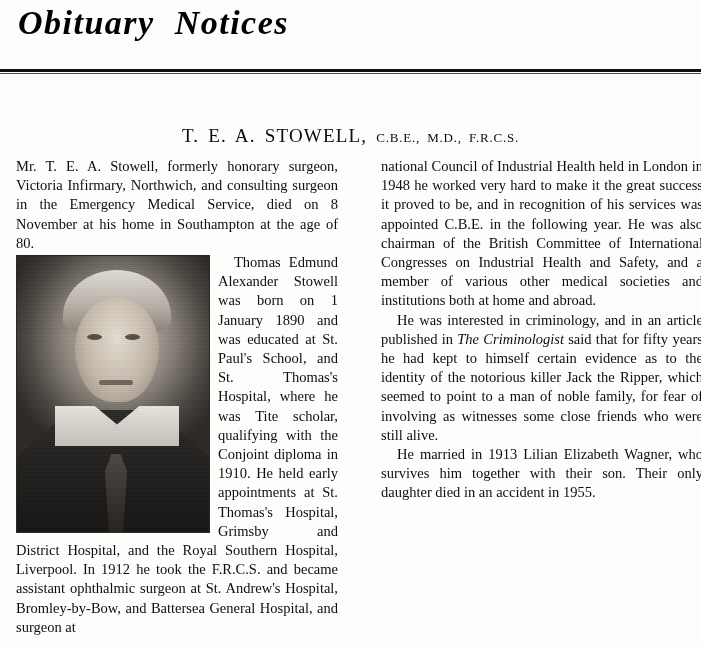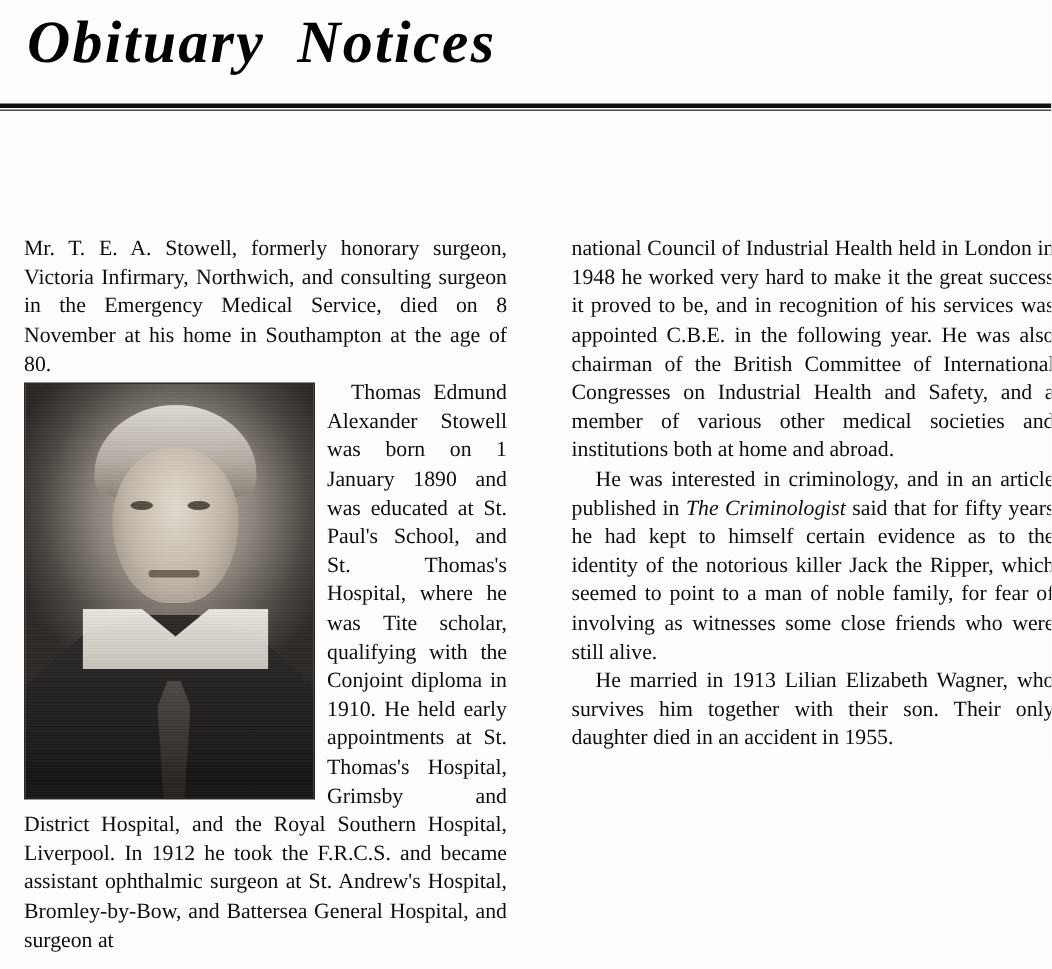--- a/index.html
+++ b/index.html
@@ -16,21 +16,21 @@
     color: #0d0d0d;
     overflow: hidden;
   }
   .section-heading {
     position: absolute;
     left: 18px;
     top: 4px;
     font-family: "Liberation Serif", serif;
     font-style: italic;
     font-weight: bold;
-    font-size: 40px;
+    font-size: 34px;
     letter-spacing: 1.5px;
     word-spacing: 10px;
     color: #000;
   }
   .rule {
     position: absolute;
     left: 0;
     top: 69px;
     width: 701px;
     height: 3px;
@@ -160,20 +160,24 @@
 </head>
 <body>
 
 <div class="page">
 
   <div class="section-heading">Obituary Notices</div>
 
   <div class="rule"></div>
   <div class="rule thin"></div>
 
+  <div class="article-title">
+    <span>T. E. A. STOWELL,</span>
+    <span class="degrees">C.B.E., M.D., F.R.C.S.</span>
+  </div>
 
   <div class="columns">
 
     <div class="col left">
       <p>Mr. T. E. A. Stowell, formerly honorary surgeon, Victoria Infirmary, Northwich, and consulting surgeon in the Emergency Medical Service, died on 8 November at his home in Southampton at the age of 80.</p>
       <div class="photo">
         <div class="suit"></div>
         <div class="hair"></div>
         <div class="face"></div>
         <div class="eye l"></div>

